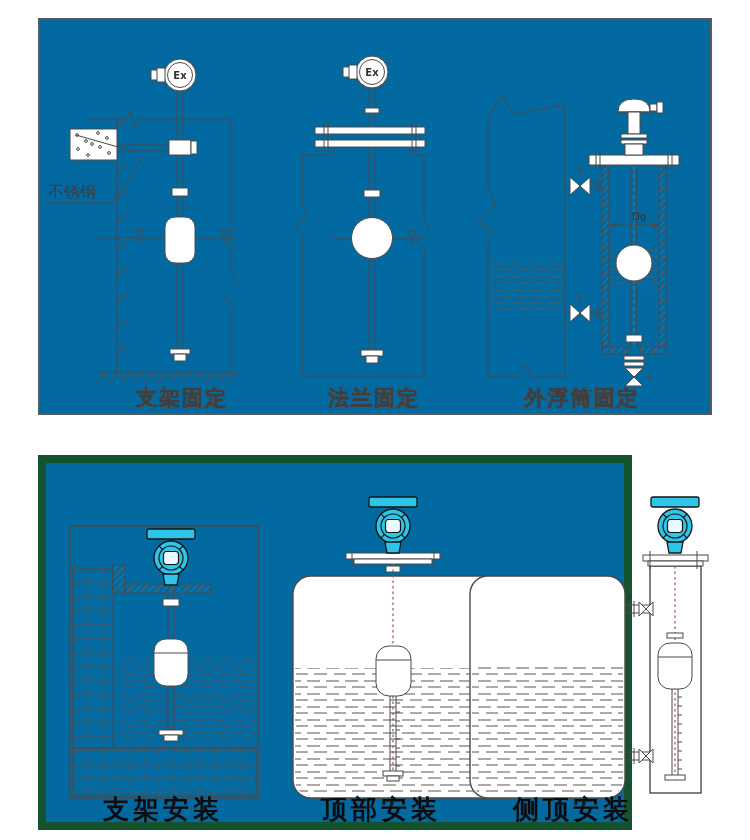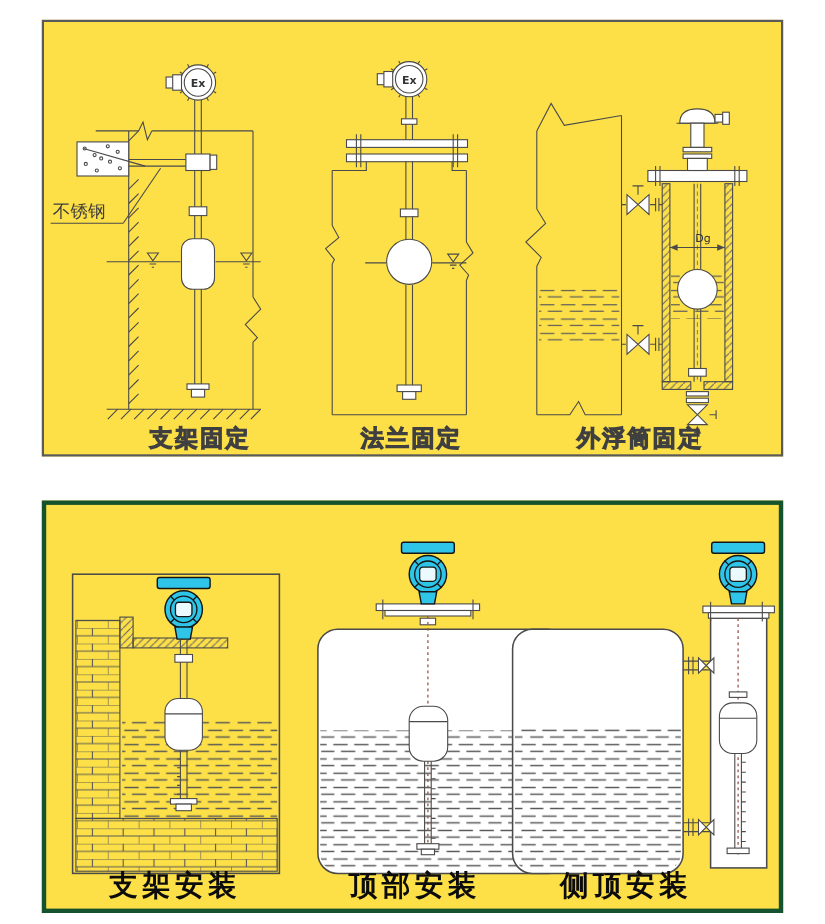--- a/index.html
+++ b/index.html
@@ -1,19 +1,19 @@
 <!DOCTYPE html>
 <html><head>
 <meta charset="utf-8">
 <style>
   html,body{margin:0;padding:0;background:#fff;}
   .stage{position:relative;width:750px;height:840px;background:#ffffff;font-family:"DejaVu Sans",sans-serif;overflow:hidden;}
-  .panel{position:absolute;background:#fde047;box-sizing:border-box;}
+  .panel{position:absolute;background:#0369a1;box-sizing:border-box;}
   .panel-top{left:38px;top:18px;width:674px;height:397px;border:2px solid #5a5a5a;}
-  .panel-bottom{left:38px;top:455px;width:674px;height:375px;border:4px solid #14532d;}
+  .panel-bottom{left:38px;top:455px;width:594px;height:375px;border:8px solid #14532d;}
   svg{display:block;}
   .ln{stroke:#4a4a4a;fill:none;stroke-width:1;}
   .ln2{stroke:#4a4a4a;fill:none;stroke-width:1.4;}
   .wht{fill:#ffffff;stroke:#4a4a4a;stroke-width:1;}
   .wht2{fill:#ffffff;stroke:#4a4a4a;stroke-width:1.4;}
   .cy{fill:#2fc5e8;stroke:#151515;stroke-width:1.3;}
   .dkln{stroke:#151515;fill:none;stroke-width:1.2;}
   .dash{stroke:#9a564a;stroke-width:1.2;fill:none;stroke-dasharray:2.5,3;}
   .cdash{stroke:#7a7a7a;stroke-width:0.9;fill:none;stroke-dasharray:4,3;}
   .hatchfill{fill:url(#hatch);stroke:#4a4a4a;stroke-width:1;}

